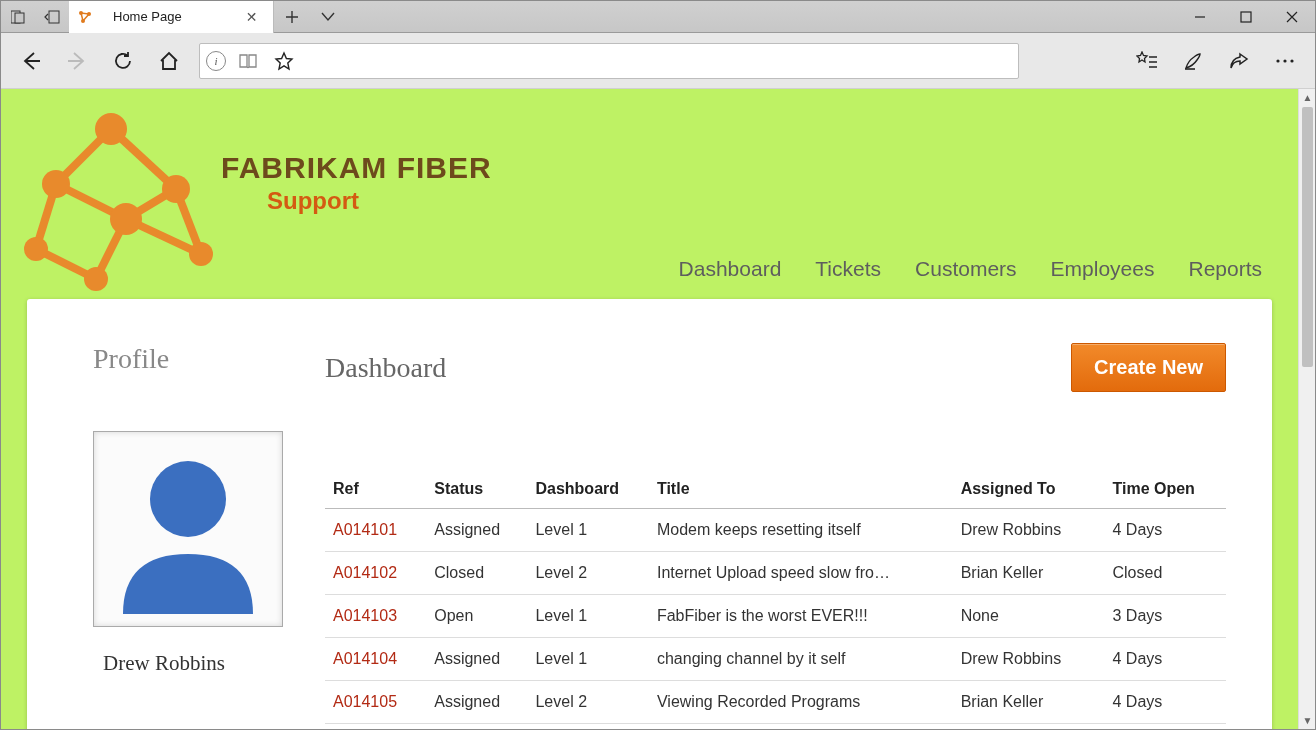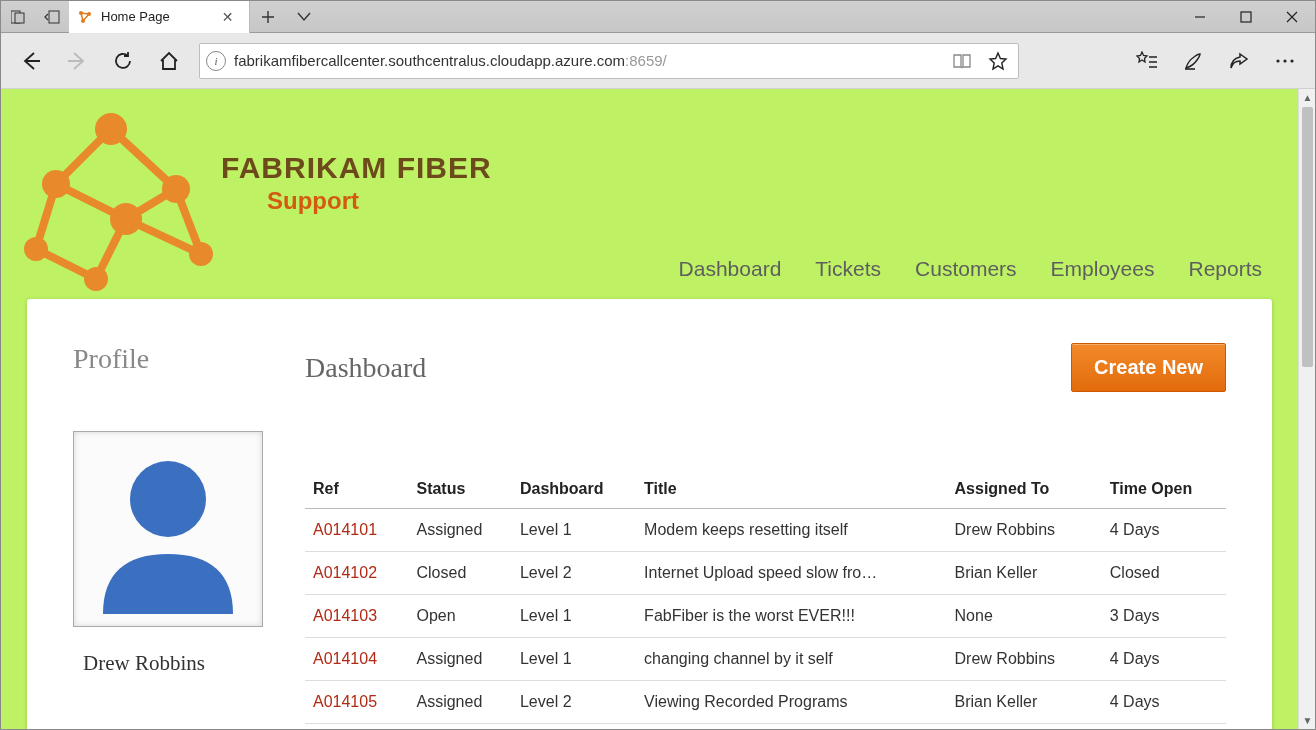--- a/index.html
+++ b/index.html
@@ -2,21 +2,21 @@
 <html><head>
 <meta charset="utf-8">
 <style>
   * { box-sizing: border-box; margin: 0; padding: 0; }
   html, body { width: 1316px; height: 730px; font-family: "Segoe UI", Arial, sans-serif; overflow: hidden; background: #fff; }
   .window { width: 1316px; height: 730px; display: flex; flex-direction: column; border: 1px solid #8a8a8a; }
   
   .titlebar { height: 32px; background: linear-gradient(#d0d0d0,#c7c7c7); display: flex; align-items: center; border-bottom: 1px solid #9a9a9a; }
   .tb-btn { width: 34px; height: 32px; display:flex; align-items:center; justify-content:center; color:#222; }
   .tb-btn svg { display:block; }
-  .tab { display:flex; align-items:center; height:32px; background:#fff; border-right:1px solid #bbb; padding:0 12px 0 8px; gap:8px; }
+  .tab { display:flex; align-items:center; height:32px; background:#fff; border-right:1px solid #bbb; padding:0 12px 0 8px; gap:20px; }
   .tab .favicon { width:16px; height:16px; }
   .tab .tab-title { font-size:13px; color:#222; padding-right:40px; }
   .tab .tab-close { font-size:14px; color:#555; padding:0 4px; }
   .tab-actions { display:flex; align-items:center; height:32px; }
   .tab-action { width:36px; height:32px; display:flex; align-items:center; justify-content:center; color:#333; }
   .win-controls { margin-left:auto; display:flex; }
   .win-btn { width:46px; height:32px; display:flex; align-items:center; justify-content:center; color:#222; }
   
   .toolbar { height: 56px; background:#e8e8e8; display:flex; align-items:center; padding:0 8px; gap:2px; border-bottom:1px solid #d0d0d0; }
   .nav-btn { width:44px; height:44px; display:flex; align-items:center; justify-content:center; color:#333; }
@@ -38,21 +38,21 @@
   
   .brand-row { display:flex; align-items:flex-start; padding:0 0 0 0; position:relative; height:210px; }
   .logo-wrap { width:220px; height:210px; display:flex; align-items:center; justify-content:center; }
   .brand-text { padding-top:62px; }
   .brand-title { font-size:30px; letter-spacing:1px; font-weight:700; color:#6d4a1c; }
   .brand-sub { font-size:24px; font-weight:700; color:#d45a12; margin-top:2px;margin-left:46px; }
   .main-nav { position:absolute; right:36px; bottom:18px; display:flex; gap:34px; }
   .main-nav a { font-size:21px; color:#5e5e5e; text-decoration:none; }
   
   .card { margin:0 26px; background:#fff; border-radius:3px; box-shadow:0 1px 4px rgba(0,0,0,.2); padding:44px 46px 20px 46px; min-height:430px; position:relative; }
-  .card-cols { display:flex; gap:12px; }
+  .card-cols { display:flex; gap:12px;margin-left:20px; }
   .col-profile { width:220px; }
   .profile-head { font-size:28px; color:#888; font-family:Georgia,serif; margin-bottom:56px; }
   .avatar-box { width:190px; height:196px; border:1px solid #aaa; background:#fbfbfb; display:flex; align-items:center; justify-content:center; box-shadow:inset 0 0 6px rgba(0,0,0,.15); }
   .profile-name { font-size:21px; color:#333; font-family:Georgia,serif; margin-top:24px; padding-left:10px; }
   .col-main { flex:1; }
   .dash-head-row { display:flex; align-items:center; }
   .dash-head { font-size:28px; color:#666; font-family:Georgia,serif; }
   .create-btn { margin-left:auto; background:linear-gradient(#f28a2a,#e36b0c); color:#fff; font-size:20px; font-weight:700; border:1px solid #cc5800; padding:12px 22px; border-radius:2px; cursor:pointer; box-shadow:inset 0 1px 0 rgba(255,255,255,.3); }
   .tickets { width:100%; margin-top:78px; border-collapse:collapse; font-size:16px; color:#333; }
   .tickets th { text-align:left; font-weight:700; padding:10px 8px; border-bottom:1px solid #bbb; color:#222; }
@@ -139,21 +139,20 @@
           <path d="M16 2 L16 6 L12 6" fill="none" stroke="#222" stroke-width="1.8"></path>
         </svg>
       </div>
     <div class="nav-btn">
         <svg width="22" height="22" viewBox="0 0 22 22">
           <path d="M3 11 L11 3 L19 11 M5 10 V19 H17 V10" fill="none" stroke="#222" stroke-width="1.8"></path>
         </svg>
       </div>
     <div class="url-bar">
       <div class="url-info">i</div>
-      <div class="url-text"><span>fabrikamfibercallcenter.southcentralus.cloudapp.azure.com</span><span class="port">:8659/</span></div>
       <div class="url-icon">
           <svg width="20" height="16" viewBox="0 0 20 16">
             <path d="M2 2 H9 V14 H2 Z M11 2 H18 V14 H11 Z M9 14 Q10 15 11 14" fill="none" stroke="#888" stroke-width="1.3"></path>
           </svg>
         </div>
       <div class="url-icon">
           <svg width="20" height="20" viewBox="0 0 20 20">
             <path d="M10 2 L12.4 7.5 L18 8 L13.8 12 L15 18 L10 14.8 L5 18 L6.2 12 L2 8 L7.6 7.5 Z" fill="none" stroke="#222" stroke-width="1.4"></path>
           </svg>
         </div>

